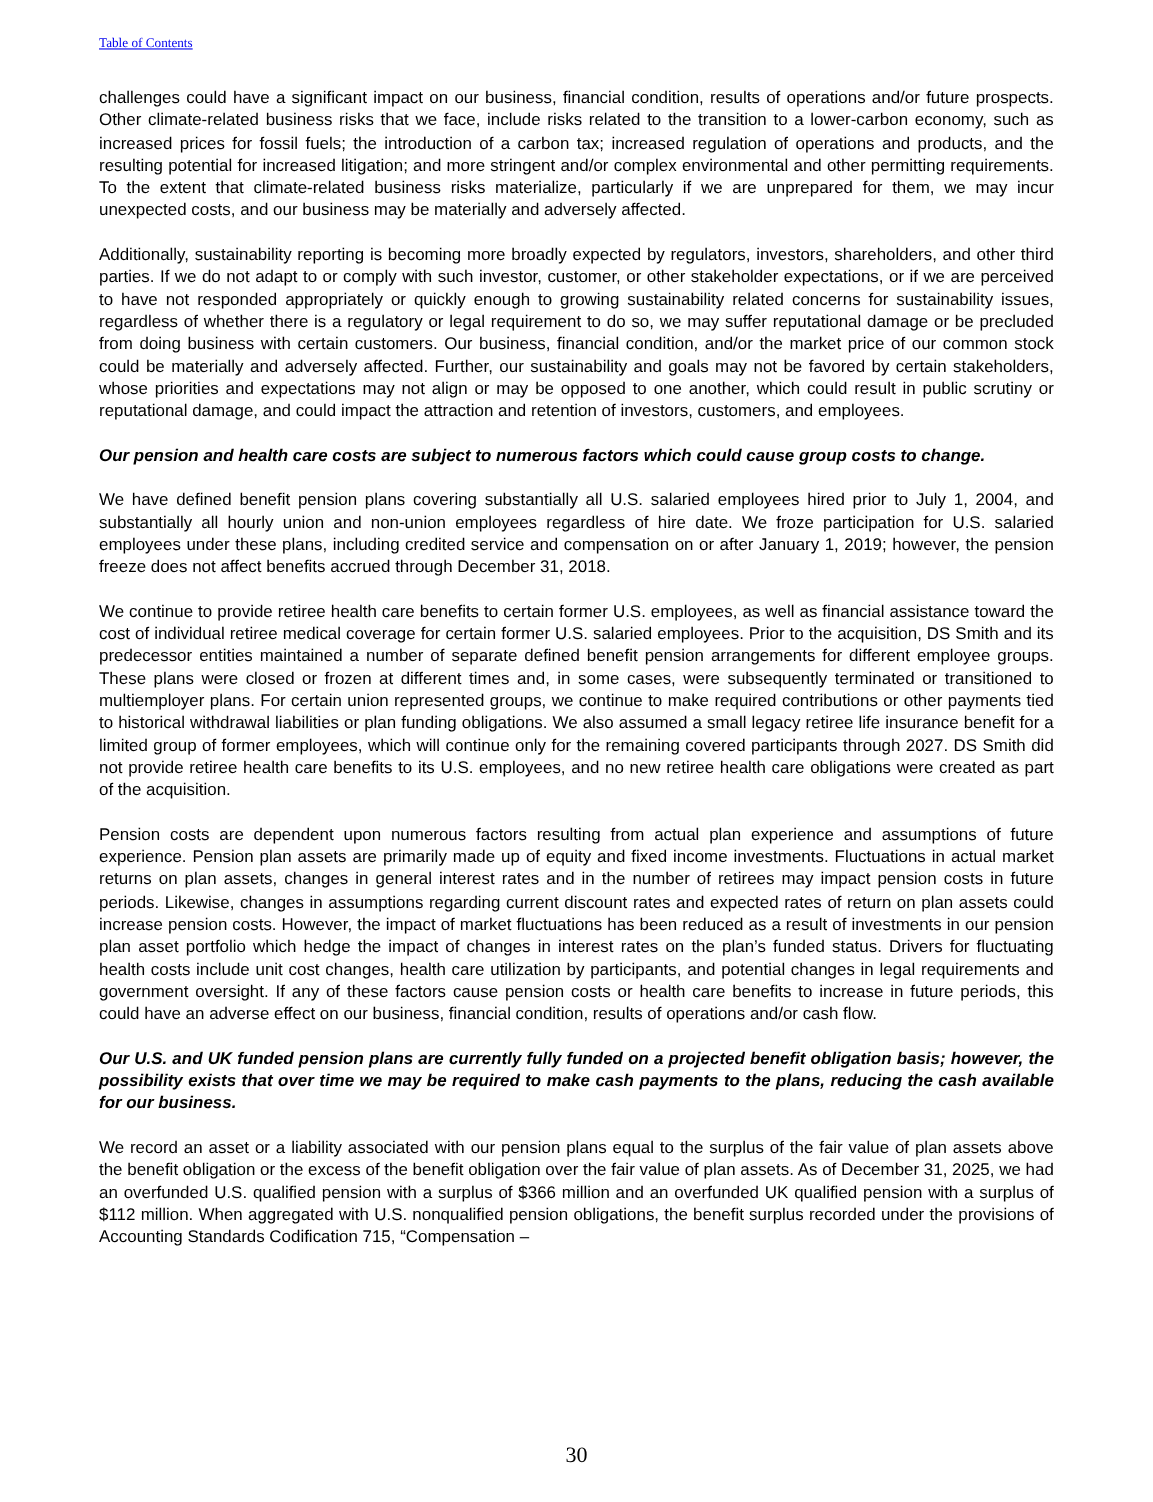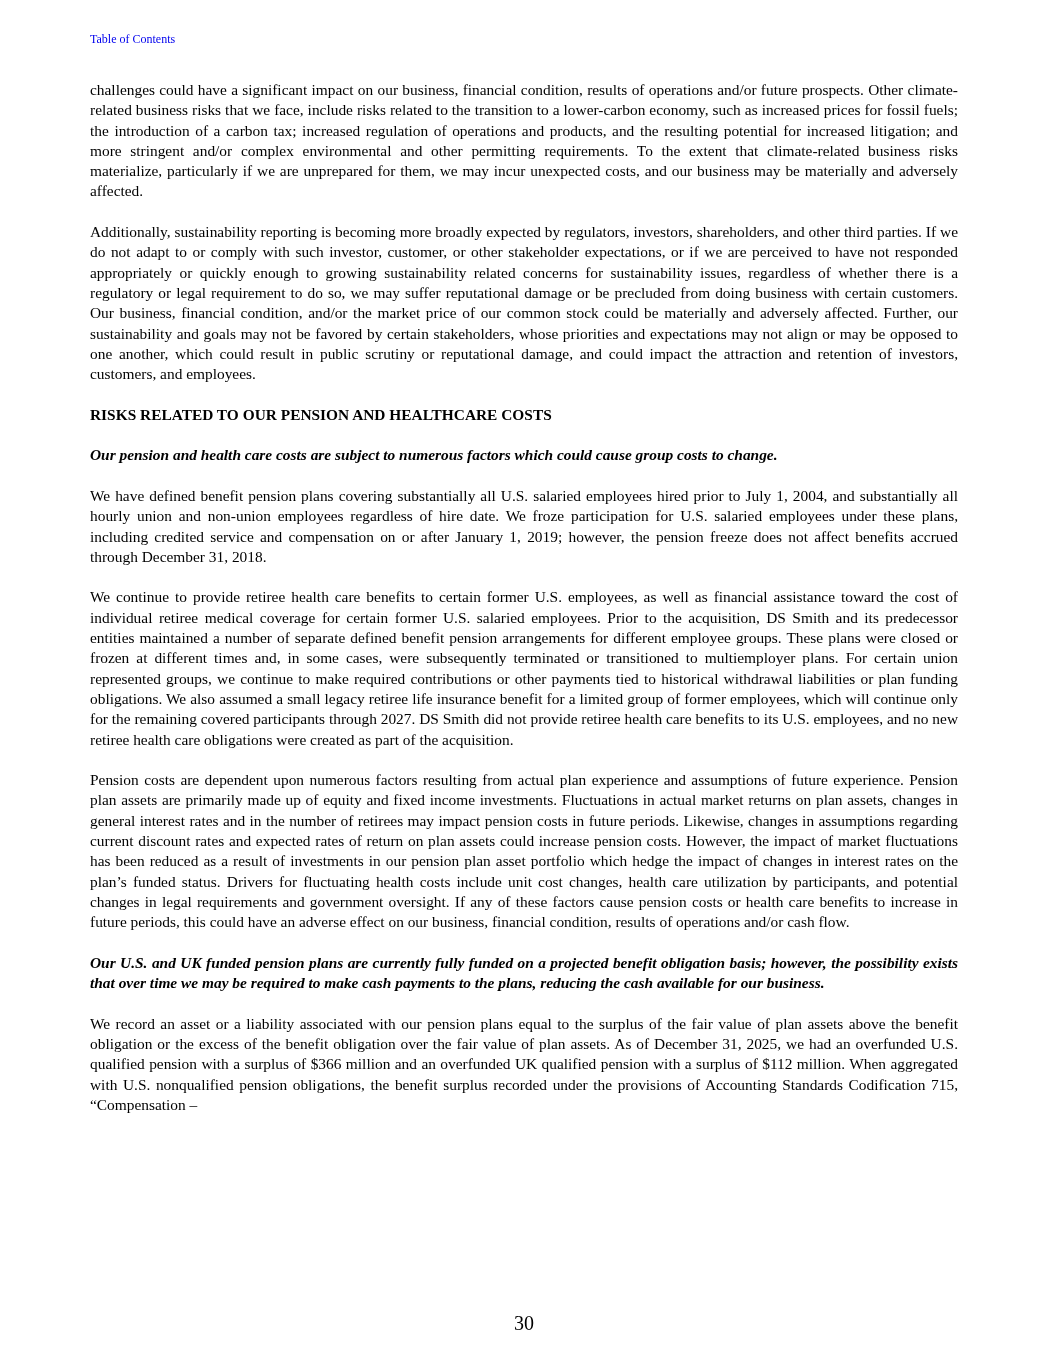--- a/index.html
+++ b/index.html
@@ -14,28 +14,29 @@
       overflow: hidden;
       color: #000000;
     }
     .toc-link {
       position: absolute;
       left: 90px;
       top: 32px;
       font-family: "Liberation Serif", serif;
       font-size: 12px;
       color: #0000ee;
+      text-decoration: underline;
       cursor: pointer;
     }
     .content {
       position: absolute;
       left: 90px;
       top: 80px;
       width: 868px;
-      font-family: Liberation Serif, serif;
+      font-family: Liberation Sans, sans-serif;
       font-size: 15.4px;
       line-height: 20.3px;
     }
     .content p {
       margin: 0 0 20.3px 0;
       text-align: justify;
     }
     .section-heading {
       font-weight: bold;
     }
@@ -54,21 +55,20 @@
     }
   </style>
 </head>
 <body>
 
 <a class="toc-link">Table of Contents</a>
 
 <div class="content">
   <p>challenges could have a significant impact on our business, financial condition, results of operations and/or future prospects. Other climate-related business risks that we face, include risks related to the transition to a lower-carbon economy, such as increased prices for fossil fuels; the introduction of a carbon tax; increased regulation of operations and products, and the resulting potential for increased litigation; and more stringent and/or complex environmental and other permitting requirements. To the extent that climate-related business risks materialize, particularly if we are unprepared for them, we may incur unexpected costs, and our business may be materially and adversely affected.</p>
   <p>Additionally, sustainability reporting is becoming more broadly expected by regulators, investors, shareholders, and other third parties. If we do not adapt to or comply with such investor, customer, or other stakeholder expectations, or if we are perceived to have not responded appropriately or quickly enough to growing sustainability related concerns for sustainability issues, regardless of whether there is a regulatory or legal requirement to do so, we may suffer reputational damage or be precluded from doing business with certain customers. Our business, financial condition, and/or the market price of our common stock could be materially and adversely affected. Further, our sustainability and goals may not be favored by certain stakeholders, whose priorities and expectations may not align or may be opposed to one another, which could result in public scrutiny or reputational damage, and could impact the attraction and retention of investors, customers, and employees.</p>
-  <p class="section-heading">RISKS RELATED TO OUR PENSION AND HEALTHCARE COSTS</p>
   <p class="subheading">Our pension and health care costs are subject to numerous factors which could cause group costs to change.</p>
   <p>We have defined benefit pension plans covering substantially all U.S. salaried employees hired prior to July 1, 2004, and substantially all hourly union and non-union employees regardless of hire date. We froze participation for U.S. salaried employees under these plans, including credited service and compensation on or after January 1, 2019; however, the pension freeze does not affect benefits accrued through December 31, 2018.</p>
   <p>We continue to provide retiree health care benefits to certain former U.S. employees, as well as financial assistance toward the cost of individual retiree medical coverage for certain former U.S. salaried employees. Prior to the acquisition, DS Smith and its predecessor entities maintained a number of separate defined benefit pension arrangements for different employee groups. These plans were closed or frozen at different times and, in some cases, were subsequently terminated or transitioned to multiemployer plans. For certain union represented groups, we continue to make required contributions or other payments tied to historical withdrawal liabilities or plan funding obligations. We also assumed a small legacy retiree life insurance benefit for a limited group of former employees, which will continue only for the remaining covered participants through 2027. DS Smith did not provide retiree health care benefits to its U.S. employees, and no new retiree health care obligations were created as part of the acquisition.</p>
   <p>Pension costs are dependent upon numerous factors resulting from actual plan experience and assumptions of future experience. Pension plan assets are primarily made up of equity and fixed income investments. Fluctuations in actual market returns on plan assets, changes in general interest rates and in the number of retirees may impact pension costs in future periods. Likewise, changes in assumptions regarding current discount rates and expected rates of return on plan assets could increase pension costs. However, the impact of market fluctuations has been reduced as a result of investments in our pension plan asset portfolio which hedge the impact of changes in interest rates on the plan’s funded status. Drivers for fluctuating health costs include unit cost changes, health care utilization by participants, and potential changes in legal requirements and government oversight. If any of these factors cause pension costs or health care benefits to increase in future periods, this could have an adverse effect on our business, financial condition, results of operations and/or cash flow.</p>
   <p class="subheading">Our U.S. and UK funded pension plans are currently fully funded on a projected benefit obligation basis; however, the possibility exists that over time we may be required to make cash payments to the plans, reducing the cash available for our business.</p>
   <p>We record an asset or a liability associated with our pension plans equal to the surplus of the fair value of plan assets above the benefit obligation or the excess of the benefit obligation over the fair value of plan assets. As of December 31, 2025, we had an overfunded U.S. qualified pension with a surplus of $366 million and an overfunded UK qualified pension with a surplus of $112 million. When aggregated with U.S. nonqualified pension obligations, the benefit surplus recorded under the provisions of Accounting Standards Codification 715, “Compensation –</p>
 </div>
 
 <div class="page-number">30</div>
 

